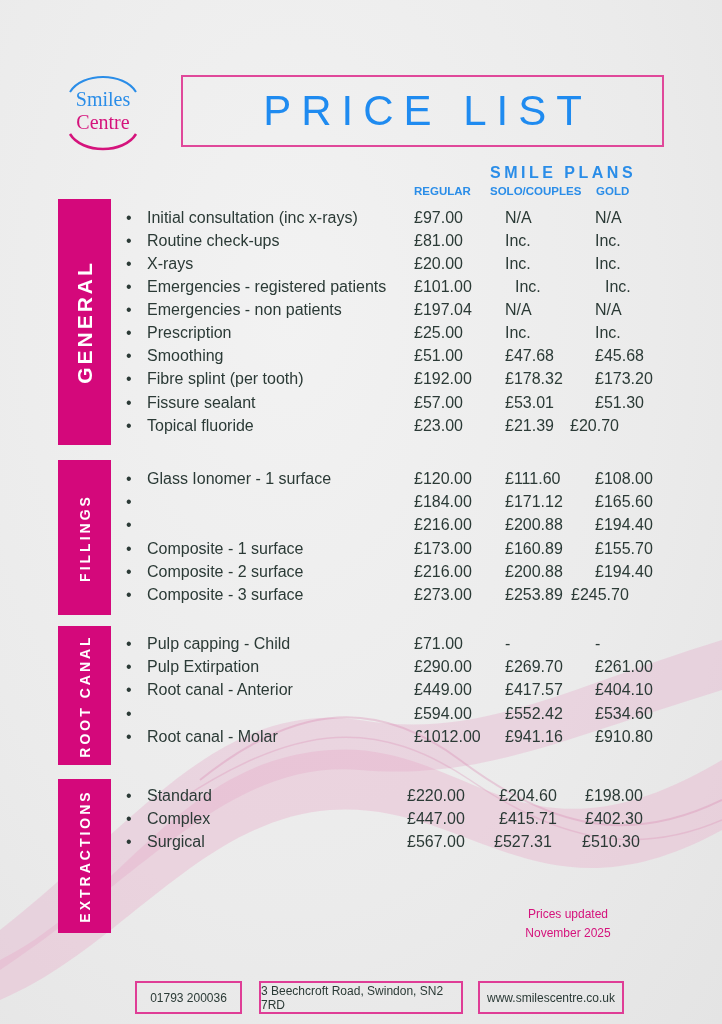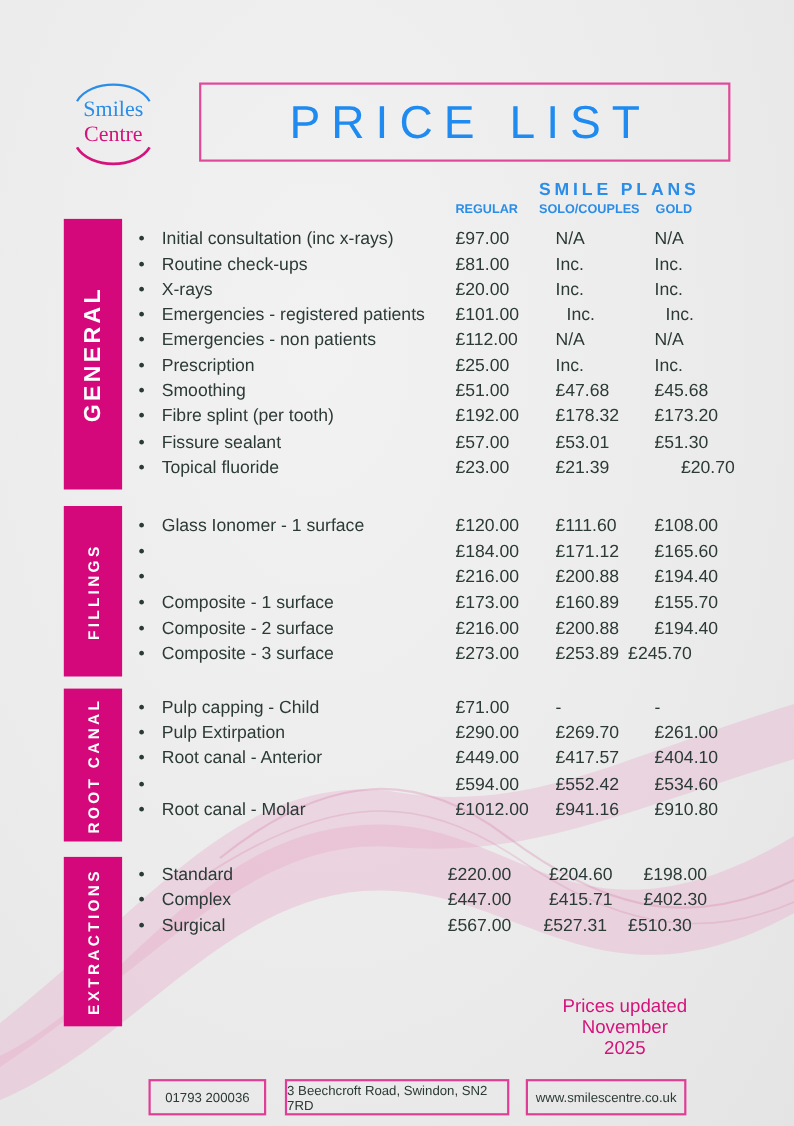--- a/index.html
+++ b/index.html
@@ -27,21 +27,21 @@
     display:flex; align-items:center; justify-content:center;
   }
   .section-tab span {
     color:#fff; font-weight:bold; letter-spacing:3px; white-space:nowrap;
     transform:rotate(-90deg); display:block;
   }
   .row { position:absolute; left:126px; width:560px; height:23px; font-size:16px; line-height:23px; }
   .row .bullet { position:absolute; left:0; top:0; }
   .row .name { position:absolute; left:21px; top:0; white-space:nowrap; }
   .row .c1, .row .c2, .row .c3 { position:absolute; top:0; white-space:nowrap; }
-  .note { position:absolute; left:508px; top:905px; width:120px; text-align:center; color:#d5137c; font-size:17px; line-height:19px; }
+  .note { position:absolute; left:508px; top:905px; width:120px; text-align:center; color:#d5137c; font-size:12px; line-height:19px; }
   .footer-box {
     position:absolute; top:981px; height:33px; border:2px solid #df3d96; box-sizing:border-box;
     display:flex; align-items:center; justify-content:center; font-size:12px; color:#2b3a36;
   }
 </style>
 </head>
 <body>
 
 <svg class="waves" viewBox="0 0 722 1024" width="722" height="1024">
   <path d="M0,960 C120,900 180,760 330,750 C470,740 520,880 722,760 L722,830 C540,930 470,800 330,810 C200,820 120,950 0,1000 Z" fill="#e8b5cf" opacity="0.45"></path>
@@ -105,21 +105,21 @@
 <div class="row" style="top:275px">
     <span class="bullet">•</span>
     <span class="name">Emergencies - registered patients</span>
     <span class="c1" style="left:288px">£101.00</span>
     <span class="c2" style="left:389px">Inc.</span>
     <span class="c3" style="left:479px">Inc.</span>
   </div>
 <div class="row" style="top:298px">
     <span class="bullet">•</span>
     <span class="name">Emergencies - non patients</span>
-    <span class="c1" style="left:288px">£112.00</span>
+    <span class="c1" style="left:288px">£197.04</span>
     <span class="c2" style="left:379px">N/A</span>
     <span class="c3" style="left:469px">N/A</span>
   </div>
 <div class="row" style="top:321px">
     <span class="bullet">•</span>
     <span class="name">Prescription</span>
     <span class="c1" style="left:288px">£25.00</span>
     <span class="c2" style="left:379px">Inc.</span>
     <span class="c3" style="left:469px">Inc.</span>
   </div>
@@ -142,21 +142,21 @@
     <span class="name">Fissure sealant</span>
     <span class="c1" style="left:288px">£57.00</span>
     <span class="c2" style="left:379px">£53.01</span>
     <span class="c3" style="left:469px">£51.30</span>
   </div>
 <div class="row" style="top:414px">
     <span class="bullet">•</span>
     <span class="name">Topical fluoride</span>
     <span class="c1" style="left:288px">£23.00</span>
     <span class="c2" style="left:379px">£21.39</span>
-    <span class="c3" style="left:493px">£20.70</span>
+    <span class="c3" style="left:444px">£20.70</span>
   </div>
 
 <div class="row" style="top:467px">
     <span class="bullet">•</span>
     <span class="name">Glass Ionomer - 1 surface</span>
     <span class="c1" style="left:288px">£120.00</span>
     <span class="c2" style="left:379px">£111.60</span>
     <span class="c3" style="left:469px">£108.00</span>
   </div>
 <div class="row" style="top:490px">
@@ -240,21 +240,21 @@
     <span class="name">Complex</span>
     <span class="c1" style="left:281px">£447.00</span>
     <span class="c2" style="left:373px">£415.71</span>
     <span class="c3" style="left:459px">£402.30</span>
   </div>
 <div class="row" style="top:830px">
     <span class="bullet">•</span>
     <span class="name">Surgical</span>
     <span class="c1" style="left:281px">£567.00</span>
     <span class="c2" style="left:368px">£527.31</span>
-    <span class="c3" style="left:445px">£510.30</span>
+    <span class="c3" style="left:456px">£510.30</span>
   </div>
 
 <div class="note">
   <div>Prices updated</div>
   <div>November 2025</div>
 </div>
 
 <div class="footer-box" style="left:135px;width:107px">01793 200036</div>
 <div class="footer-box" style="left:259px;width:204px">3 Beechcroft Road, Swindon, SN2 7RD</div>
 <div class="footer-box" style="left:478px;width:146px">www.smilescentre.co.uk</div>

